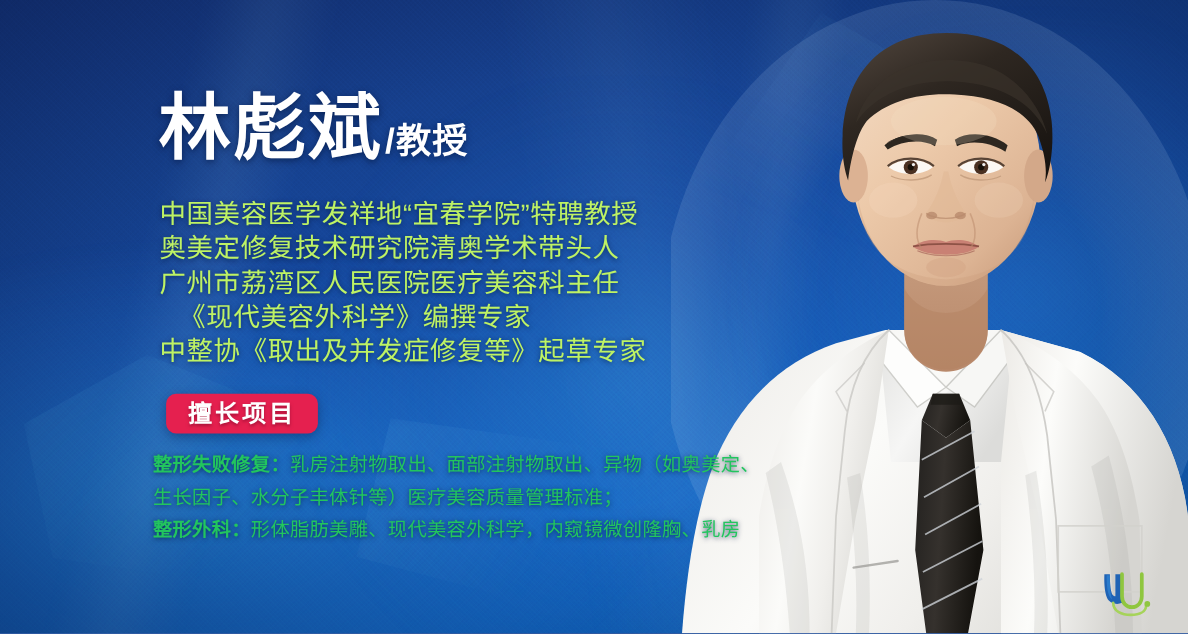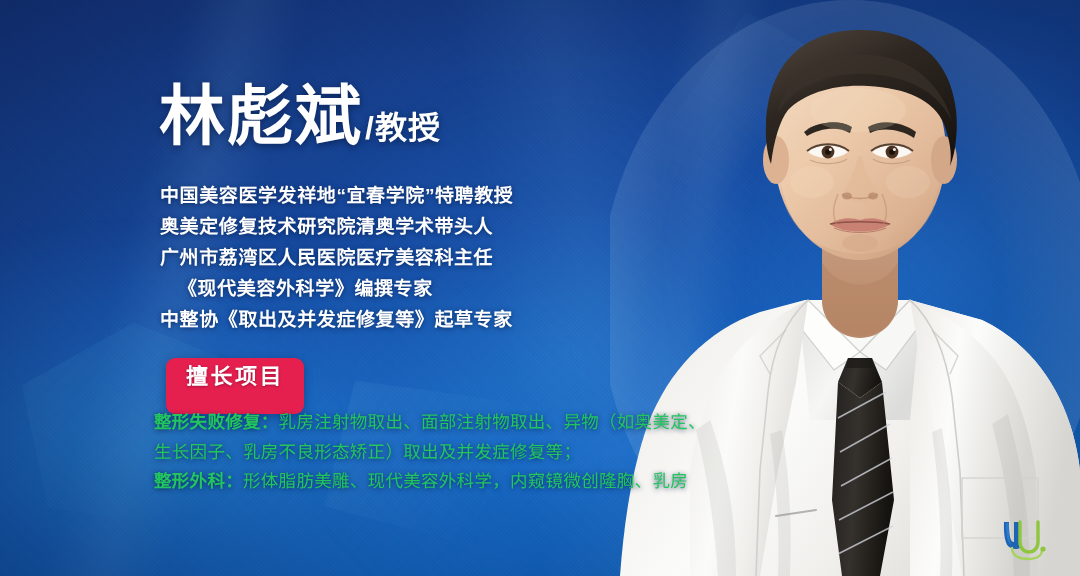--- a/index.html
+++ b/index.html
@@ -62,45 +62,45 @@
   .bg-vignette{
     position:absolute;inset:0;
     background:radial-gradient(ellipse at 50% 46%,rgba(0,0,0,0) 44%,rgba(4,22,62,.42) 100%);
   }
 
   
   #portrait{position:absolute;right:0;bottom:0;width:470px;height:576px;}
   #portrait svg{display:block;width:470px;height:576px;}
 
   
-  .content{position:absolute;left:154px;top:0;width:620px;height:560px;}
+  .content{position:absolute;left:139px;top:0;width:620px;height:560px;}
 
   .name-row{position:absolute;left:5px;top:83px;display:flex;align-items:flex-end;}
   .name{
     font-size:66px;line-height:1;font-weight:700;color:#ffffff;letter-spacing:2px;
     text-shadow:0 2px 7px rgba(2,18,55,.62);
   }
   .name-suffix{
     font-size:32px;line-height:1;font-weight:700;color:#ffffff;
     margin-left:2px;margin-bottom:5px;letter-spacing:1px;
     text-shadow:0 2px 6px rgba(2,18,55,.60);
   }
 
   .creds{position:absolute;left:6px;top:180px;width:520px;}
   .cred-line{
-    font-size:19px;line-height:31px;font-weight:700;color:#ffffff;
+    font-size:24px;line-height:31px;font-weight:400;color:#bef264;
     letter-spacing:.6px;white-space:nowrap;
     text-shadow:0 1px 5px rgba(3,22,62,.66);
   }
   .cred-line.indent{padding-left:18px;}
 
   .badge{
     position:absolute;left:12px;top:358px;
     background:#e5204f;border-radius:9px;
-    padding:8px 20px 26px 20px;display:inline-block;
+    padding:8px 20px 5px 20px;display:inline-block;
     box-shadow:0 3px 10px rgba(8,24,64,.40);
   }
   .badge-label{
     font-size:22px;line-height:1;font-weight:700;color:#ffffff;letter-spacing:2.5px;
     text-shadow:0 1px 3px rgba(110,6,36,.55);
   }
 
   .specialties{position:absolute;left:0px;top:408px;width:600px;}
   .spec-line{
     font-size:17.5px;line-height:29.5px;color:#22c55e;letter-spacing:.3px;
@@ -294,21 +294,21 @@
 
     <div class="badge">
       <span class="badge-label">擅长项目</span>
     </div>
 
     <div class="specialties">
       <div class="spec-line">
         <span class="lbl">整形失败修复：</span><span>乳房注射物取出、面部注射物取出、异物（如奥美定、</span>
       </div>
       <div class="spec-line">
-        <span class="lbl"></span><span>生长因子、乳房不良形态矫正）取出及并发症修复等；</span>
+        <span class="lbl"></span><span>生长因子、水分子丰体针等）医疗美容质量管理标准；</span>
       </div>
       <div class="spec-line">
         <span class="lbl">整形外科：</span><span>形体脂肪美雕、现代美容外科学，内窥镜微创隆胸、乳房</span>
       </div>
     </div>
 
   </div>
 
   <div id="logo">
     <svg viewBox="0 0 62 48" xmlns="http://www.w3.org/2000/svg">

